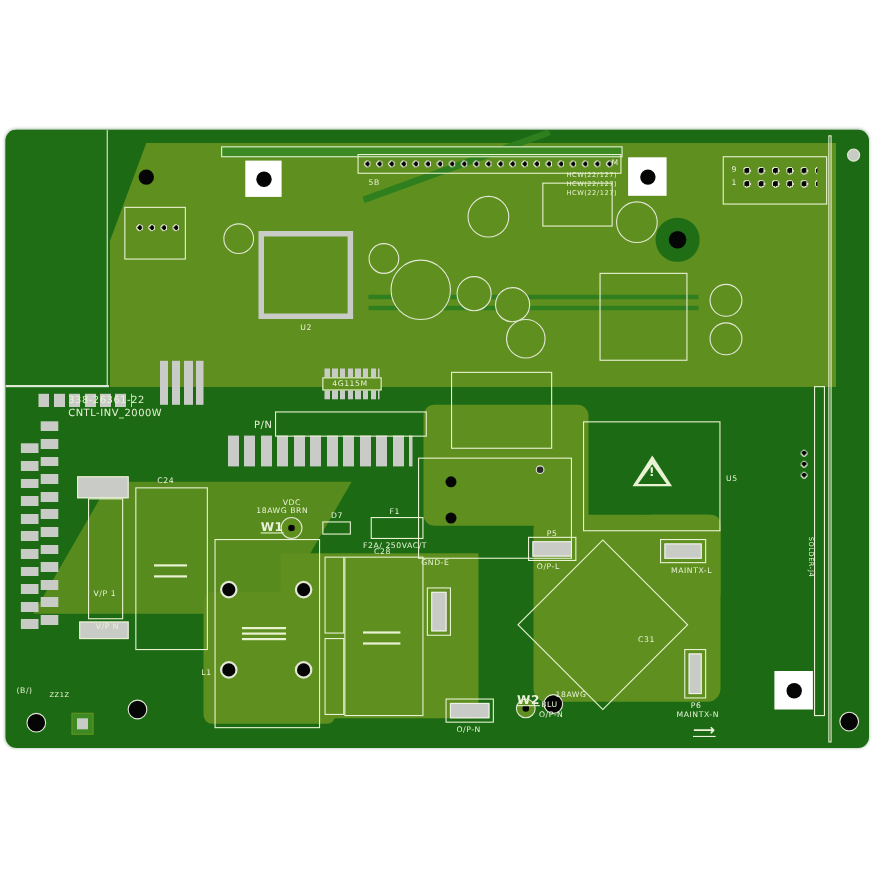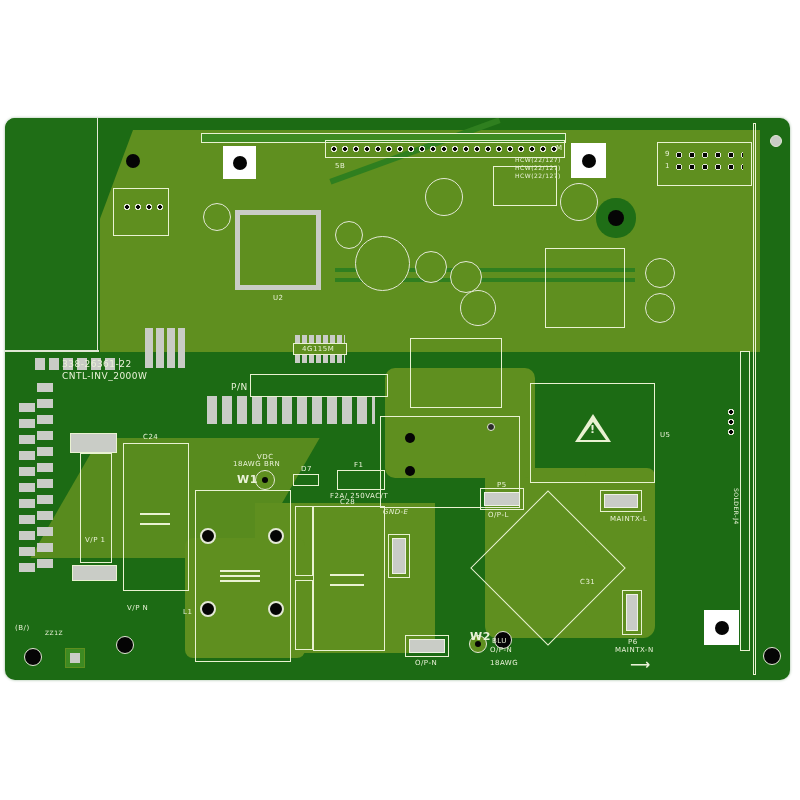--- a/index.html
+++ b/index.html
@@ -4,21 +4,21 @@
 <style>
   html,body{margin:0;padding:0;background:#ffffff;}
   body{width:800px;height:800px;position:relative;overflow:hidden;font-family:"DejaVu Sans",sans-serif;}
   .board{position:absolute;left:5px;top:118px;width:785px;height:562px;background:#1c6b14;border-radius:10px;box-shadow:0 0 3px #9ab79a;overflow:hidden;}
   .pour{position:absolute;background:#5f8f1f;}
   .silk{position:absolute;border:1.5px solid #e9f2d2;box-sizing:border-box;}
   .pad{position:absolute;background:#c9ccc6;border:1px solid #eef2e4;box-sizing:border-box;}
   .hole{position:absolute;background:#050505;border-radius:50%;}
   .via{position:absolute;width:6px;height:6px;border-radius:50%;background:#2a2a2a;border:1.5px solid #e3e8d6;box-sizing:content-box;}
   .lbl{position:absolute;color:#eaf2d8;font-size:7px;white-space:nowrap;letter-spacing:0.5px;}
-  .lbl.big{font-size:11px;font-weight:bold;}
+  .lbl.big{font-size:11px;font-weight:bold;text-decoration:underline;}
   .lbl.med{font-size:9px;}
   .ring{position:absolute;border:1.5px solid #e3e8d6;border-radius:50%;box-sizing:border-box;}
   .white-sq{position:absolute;background:#ffffff;}
   .cap{position:absolute;border-radius:50%;border:1.5px solid #e3e8d6;box-sizing:border-box;background:#5f8f1f;}
   .trace{position:absolute;background:#2f7f1f;}
 </style>
 </head>
 <body>
 
 <div class="board">
@@ -105,21 +105,21 @@
 
   <span class="lbl med" style="left:57px;top:241px;">338-26361-22</span>
   <span class="lbl med" style="left:57px;top:253px;">CNTL-INV_2000W</span>
   <span class="lbl med" style="left:226px;top:264px;">P/N</span>
   <div class="silk" style="left:245px;top:256px;width:138px;height:23px;"></div>
 
   <span class="lbl" style="left:80px;top:418px;">V/P 1</span>
   <div class="silk" style="left:65px;top:315px;width:47px;height:20px;background:#c9ccc6;"></div>
   <div class="silk" style="left:75px;top:335px;width:32px;height:110px;"></div>
   <div class="silk" style="left:67px;top:447px;width:45px;height:16px;background:#c9ccc6;"></div>
-  <span class="lbl" style="left:82px;top:486px;margin-left:40px;">V/P N</span>
+  <span class="lbl" style="left:82px;top:448px;">V/P N</span>
 
   <div class="silk" style="left:118px;top:325px;width:66px;height:148px;"></div>
   <div style="position:absolute;left:135px;top:395px;width:30px;height:2px;background:#e9f2d2;box-shadow:0 10px 0 #e9f2d2;"></div>
   <span class="lbl" style="left:138px;top:315px;">C24</span>
 
   <div class="silk" style="left:190px;top:372px;width:96px;height:172px;"></div>
   <div style="position:absolute;left:215px;top:452px;width:40px;height:2px;background:#e9f2d2;box-shadow:0 5px 0 #e9f2d2,0 10px 0 #e9f2d2;"></div>
   <div class="hole" style="left:195px;top:410px;width:12px;height:12px;border:2px solid #e3e8d6;"></div>
   <div class="hole" style="left:263px;top:410px;width:12px;height:12px;border:2px solid #e3e8d6;"></div>
   <div class="hole" style="left:195px;top:483px;width:12px;height:12px;border:2px solid #e3e8d6;"></div>
@@ -142,37 +142,37 @@
   <div class="silk" style="left:332px;top:352px;width:48px;height:20px;"></div>
   <span class="lbl" style="left:349px;top:343px;">F1</span>
   <span class="lbl" style="left:325px;top:374px;">F2A/ 250VAC/T</span>
 
   <div class="silk" style="left:375px;top:298px;width:140px;height:92px;"></div>
   <div class="hole" style="left:400px;top:315px;width:10px;height:10px;"></div>
   <div class="hole" style="left:400px;top:348px;width:10px;height:10px;"></div>
   <div class="via" style="left:482px;top:305px;"></div>
   <div class="silk" style="left:405px;top:220px;width:92px;height:70px;"></div>
 
-  <span class="lbl" style="left:378px;top:390px;font-style:italic;">GND-E</span>
+  <span class="lbl" style="left:378px;top:390px;">GND-E</span>
   <div class="silk" style="left:475px;top:370px;width:44px;height:22px;"></div>
   <div class="pad" style="left:479px;top:374px;width:36px;height:14px;"></div>
   <span class="lbl" style="left:492px;top:363px;">P5</span>
   <span class="lbl" style="left:483px;top:393px;">O/P-L</span>
 
   <div class="silk" style="left:383px;top:416px;width:22px;height:44px;"></div>
   <div class="pad" style="left:387px;top:420px;width:14px;height:36px;"></div>
 
   <div class="silk" style="left:400px;top:517px;width:44px;height:22px;"></div>
   <div class="pad" style="left:404px;top:521px;width:36px;height:14px;"></div>
   <span class="lbl" style="left:410px;top:541px;">O/P-N</span>
 
   <div class="ring" style="left:464px;top:517px;width:18px;height:18px;background:#5f8f1f;"></div>
   <div class="hole" style="left:470px;top:523px;width:6px;height:6px;"></div>
   <span class="lbl big" style="left:465px;top:512px;">W2</span>
-  <span class="lbl" style="left:485px;top:510px;margin-top:31px;">18AWG</span>
+  <span class="lbl" style="left:500px;top:510px;">18AWG</span>
   <span class="lbl" style="left:487px;top:519px;">BLU</span>
   <span class="lbl" style="left:485px;top:528px;">O/P-N</span>
 
   <div class="silk" style="left:488px;top:395px;width:110px;height:110px;transform:rotate(45deg);border-width:1px;"></div>
   <span class="lbl" style="left:575px;top:460px;">C31</span>
 
   <div class="silk" style="left:595px;top:372px;width:42px;height:22px;"></div>
   <div class="pad" style="left:599px;top:376px;width:34px;height:14px;"></div>
   <span class="lbl" style="left:605px;top:397px;">MAINTX-L</span>
   <div class="silk" style="left:617px;top:472px;width:20px;height:45px;"></div>

